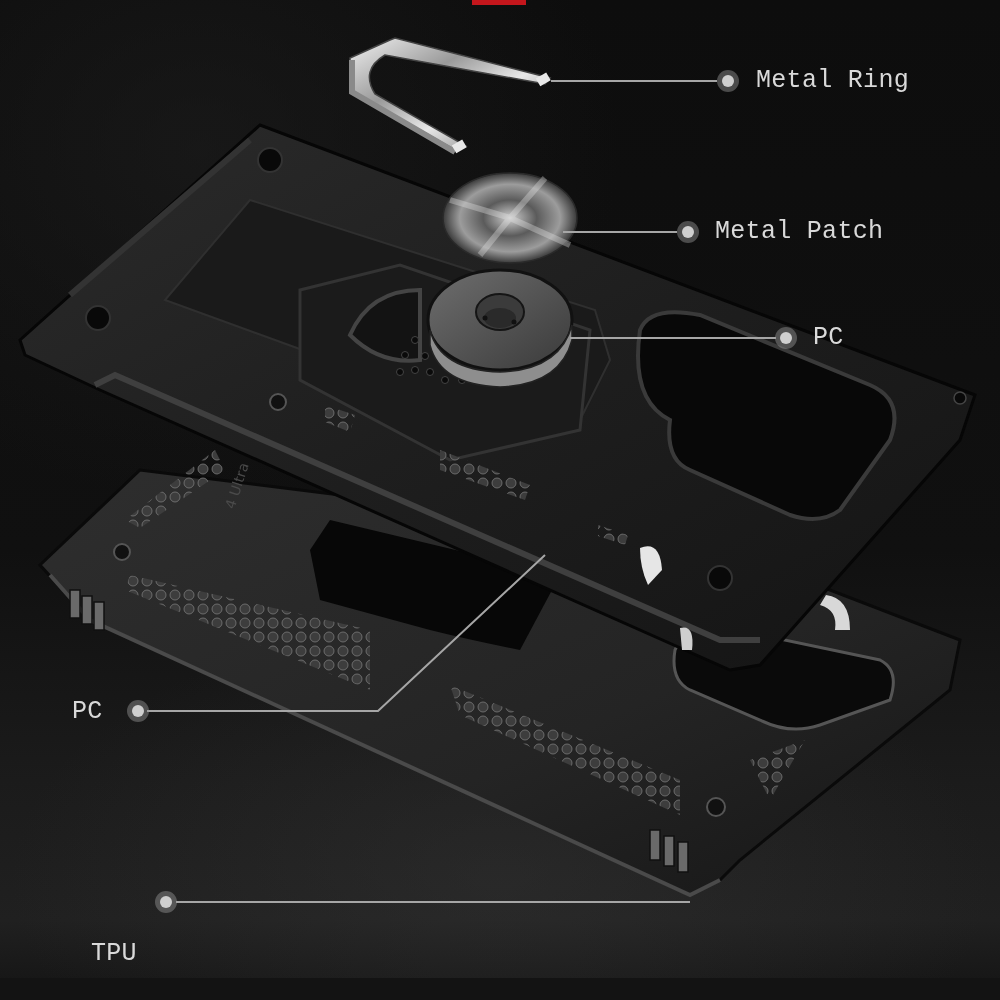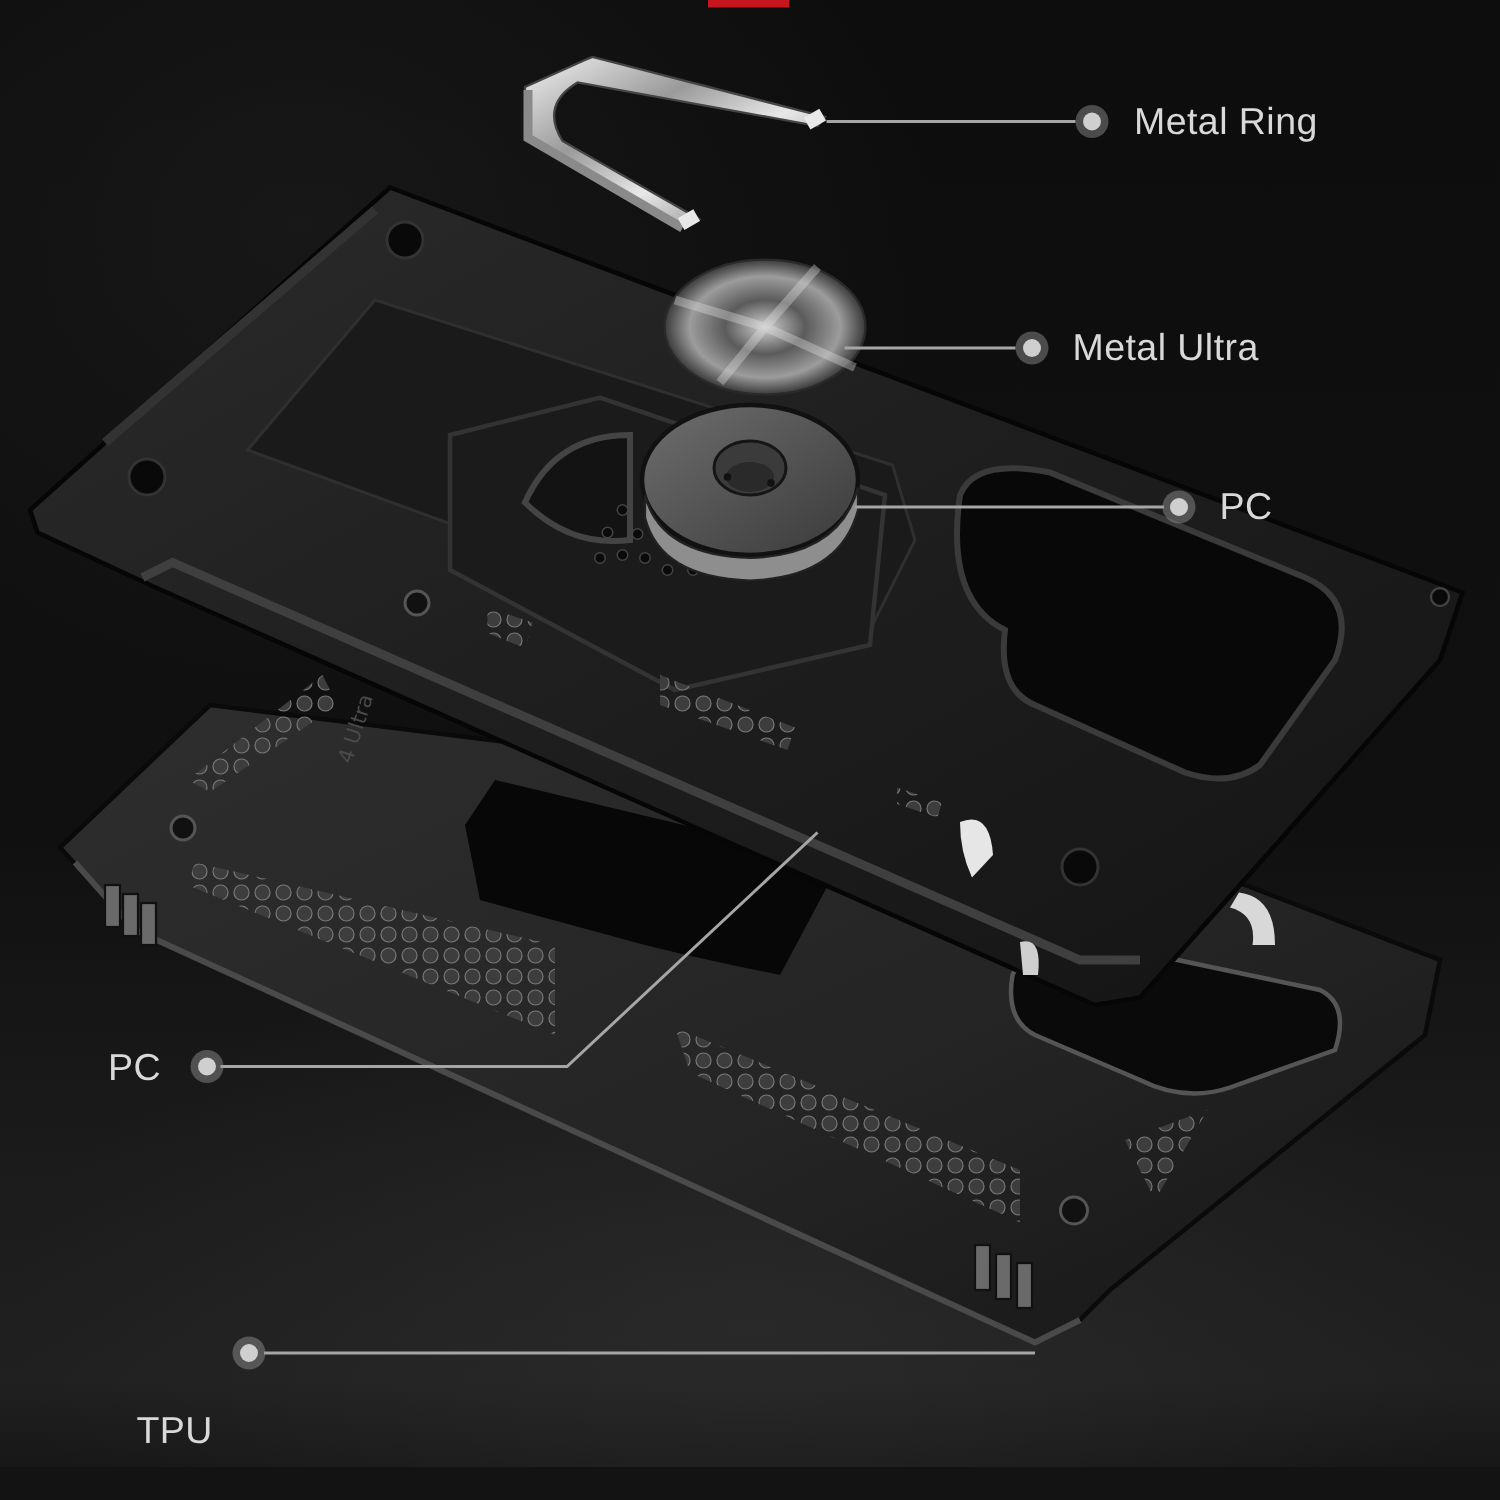--- a/index.html
+++ b/index.html
@@ -6,21 +6,21 @@
   body { width: 1000px; height: 1000px; overflow: hidden; position: relative; font-family: "DejaVu Sans", "Liberation Sans", sans-serif; }
   #stage { position: absolute; left: 0; top: 0; width: 1000px; height: 1000px; overflow: hidden;
     background:
       radial-gradient(ellipse 700px 380px at 500px 880px, rgba(60,60,60,0.35), rgba(0,0,0,0) 70%),
       radial-gradient(ellipse 600px 500px at 200px 150px, rgba(30,30,30,0.6), rgba(0,0,0,0) 70%),
       linear-gradient(180deg, #0d0d0d 0%, #101010 55%, #1b1b1b 78%, #202020 92%, #141414 100%);
   }
   #bottom-band { position: absolute; left: 0; top: 978px; width: 1000px; height: 22px; background: #131313; }
   #top-accent { position: absolute; left: 472px; top: 0; width: 54px; height: 5px; background: #c4161c; }
   svg#product { position: absolute; left: 0; top: 0; }
-  .callout-label { position: absolute; color: #d9d9d9; font-size: 25px; letter-spacing: 0.3px; line-height: 30px; white-space: nowrap; font-family: Liberation Sans, sans-serif; font-weight: 300; text-align: right; }
+  .callout-label { position: absolute; color: #d9d9d9; font-size: 25px; letter-spacing: 0.3px; line-height: 30px; white-space: nowrap; font-family: Liberation Mono, monospace; font-weight: 300; text-align: right; }
   .callout-dot { position: absolute; width: 22px; height: 22px; border-radius: 50%; background: rgba(150,150,150,0.45); }
   .callout-dot::after { content: ""; position: absolute; left: 5px; top: 5px; width: 12px; height: 12px; border-radius: 50%; background: #cfcfcf; }
 </style>
 </head>
 <body>
 
 <div id="stage">
   <div id="top-accent"></div>
 
   <svg id="product" width="1000" height="1000" viewBox="0 0 1000 1000">
@@ -151,19 +151,19 @@
     </g>
   </svg>
 
   <div class="callout-dot" style="left:717px;top:70px;"></div>
   <div class="callout-dot" style="left:677px;top:221px;"></div>
   <div class="callout-dot" style="left:775px;top:327px;"></div>
   <div class="callout-dot" style="left:127px;top:700px;"></div>
   <div class="callout-dot" style="left:155px;top:891px;"></div>
 
   <div class="callout-label" style="left:756px;top:66px;">Metal Ring</div>
-  <div class="callout-label" style="left:715px;top:217px;">Metal Ultra</div>
+  <div class="callout-label" style="left:715px;top:217px;">Metal Patch</div>
   <div class="callout-label" style="left:813px;top:323px;">PC</div>
   <div class="callout-label" style="left:72px;top:697px;">PC</div>
   <div class="callout-label" style="left:91px;top:939px;">TPU</div>
 
   <div id="bottom-band"></div>
 </div>
 
 </body></html>

